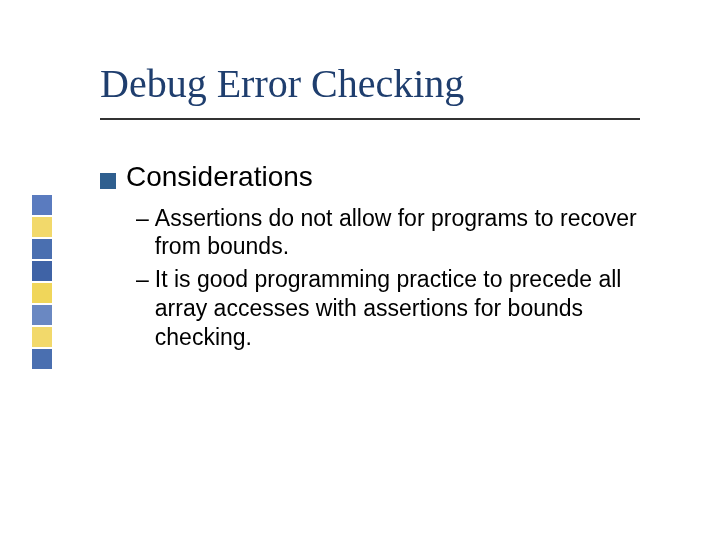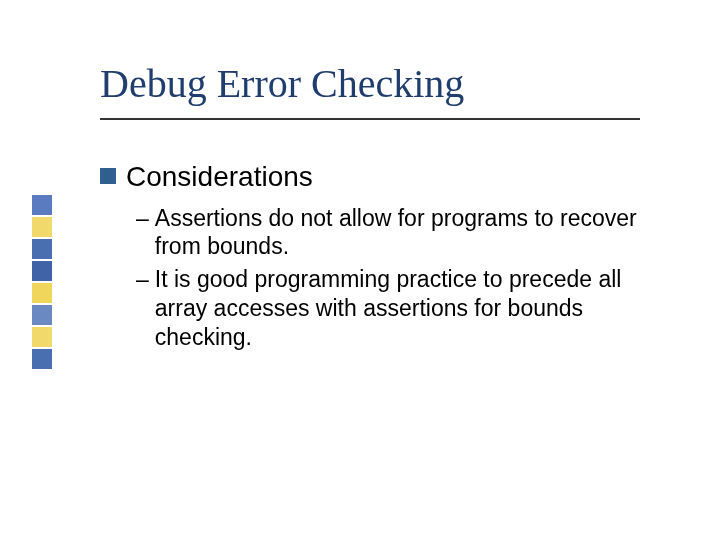--- a/index.html
+++ b/index.html
@@ -45,21 +45,21 @@
   }
   .body {
     position: absolute;
     left: 100px;
     top: 160px;
     width: 560px;
     color: #000;
   }
   .level1 {
     display: flex;
-    align-items: flex-start;
+    align-items: center;
     margin-bottom: 10px;
   }
   .bullet-sq {
     width: 16px;
     height: 16px;
     background: #2f5f8f;
     margin-top: 8px;
     margin-right: 10px;
     flex: 0 0 auto;
   }

